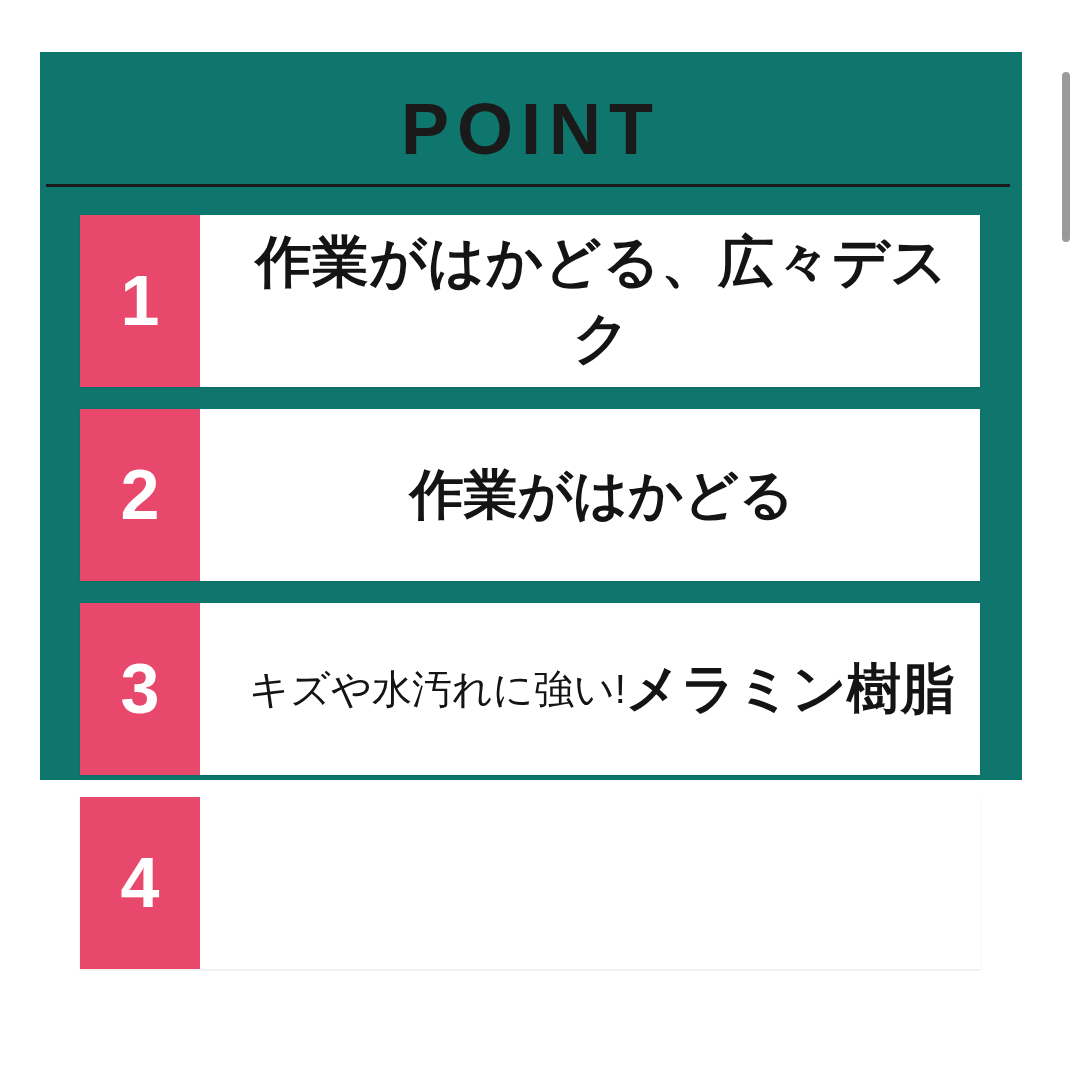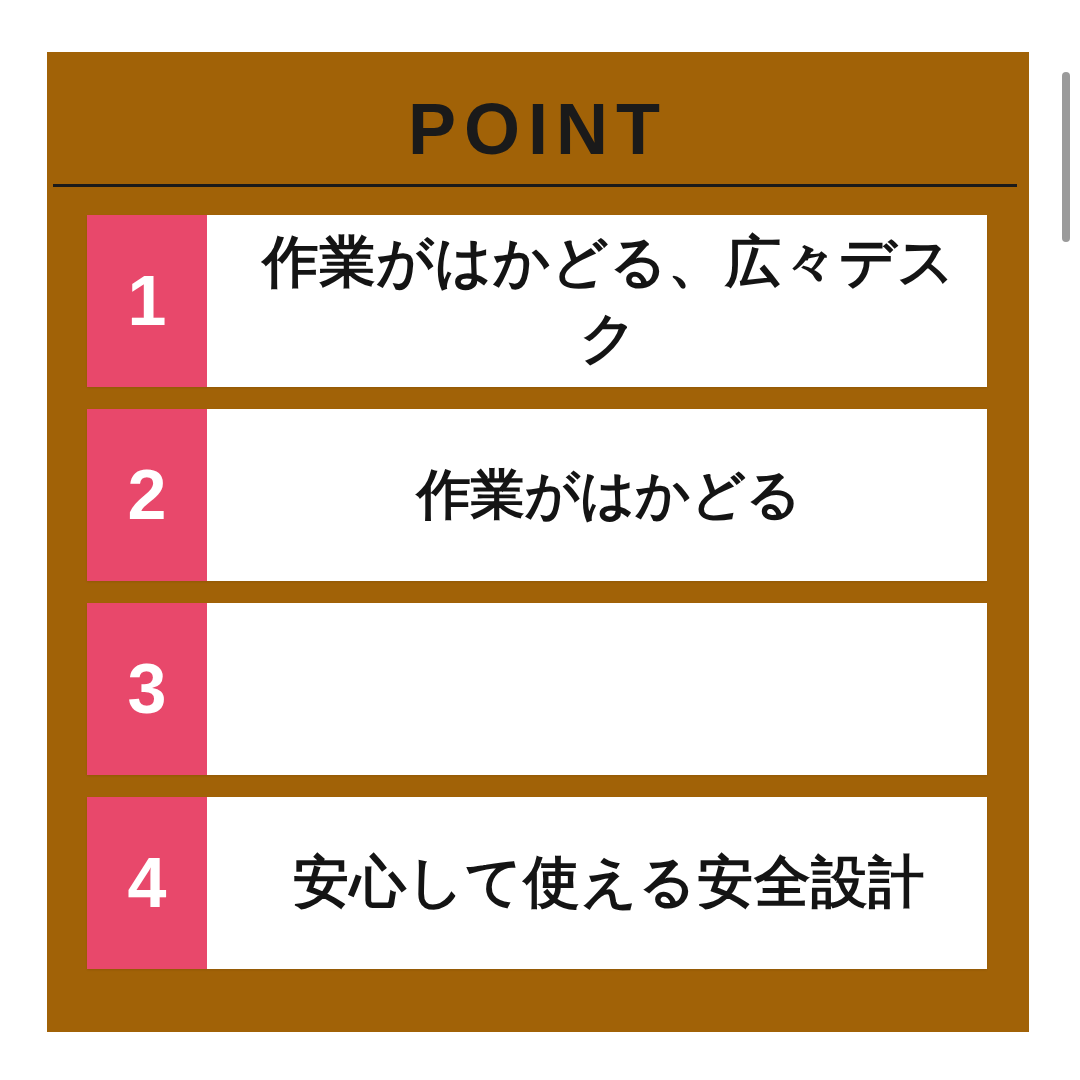--- a/index.html
+++ b/index.html
@@ -14,25 +14,25 @@
     overflow: hidden;
   }
   .page {
     position: relative;
     width: 1080px;
     height: 1080px;
     background: #ffffff;
   }
   .panel {
     position: absolute;
-    left: 47px;
+    left: 40px;
     top: 52px;
     width: 982px;
-    height: 980px;
-    background: #a16207;
+    height: 728px;
+    background: #0f766e;
     box-sizing: border-box;
   }
   .panel-title {
     margin: 0;
     padding-top: 36px;
     text-align: center;
     font-size: 72px;
     font-weight: bold;
     letter-spacing: 8px;
     color: #1a1a1a;
@@ -137,27 +137,28 @@
 
       <div class="item">
         <div class="item-num">2</div>
         <div class="item-text t-mixed">
             <span class="big">作業がはかどる</span>
         </div>
       </div>
 
       <div class="item">
         <div class="item-num">3</div>
+        <div class="item-text t-mixed">
+          <span class="small">キズや水汚れに強い!</span>
+            <span class="big">メラミン樹脂</span>
+        </div>
       </div>
 
       <div class="item">
         <div class="item-num">4</div>
-        <div class="item-text">
-          <span class="t-strong">安心して使える安全設計</span>
-        </div>
       </div>
 
     </div>
   </div>
 
   <div class="scrollbar-track"></div>
   <div class="scrollbar-thumb"></div>
 
 </div>
 

